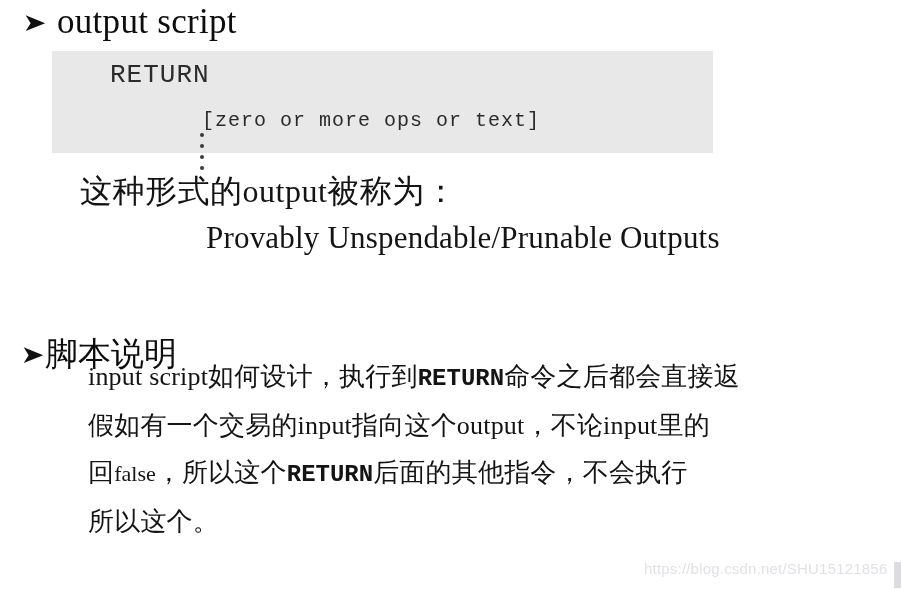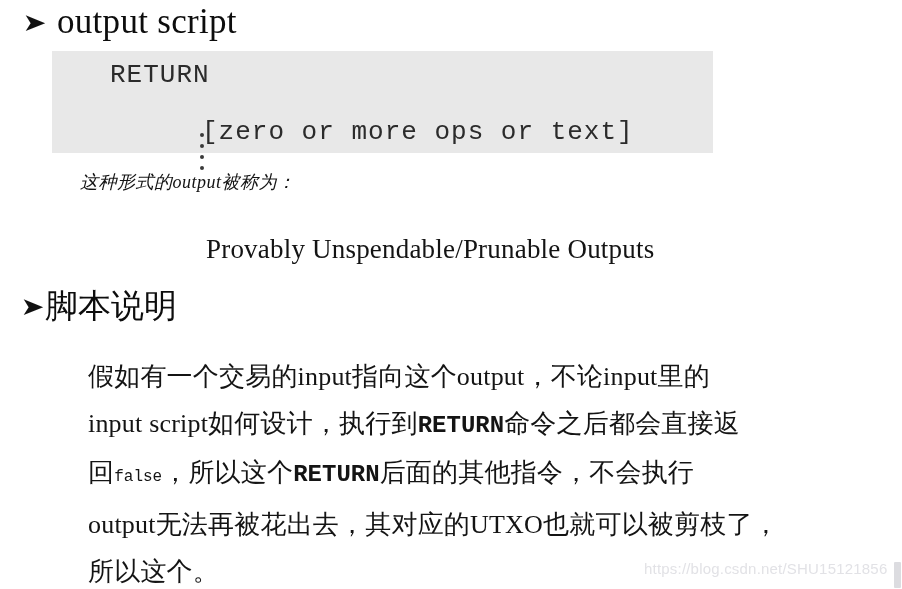--- a/index.html
+++ b/index.html
@@ -60,20 +60,21 @@
   .heading-2 .bullet-arrow {
     font-size: 25px;
     margin-right: 2px;
     position: relative;
     top: -2px;
   }
   .heading-2 .heading-text {
     font-size: 33px;
     font-family: Liberation Serif, serif;
     color: #0d0d0d;
+    margin-top: 48px;
   }
 
   
   .code-block {
     position: absolute;
     left: 52px;
     top: 51px;
     width: 661px;
     height: 102px;
     background: #e8e8e8;
@@ -100,64 +101,63 @@
   .code-ellipsis .dot {
     display: block;
     width: 4px;
     height: 4px;
     border-radius: 50%;
     background: #3a3a3a;
     margin: 0 0 7px 0;
   }
   .code-body {
     left: 150px;
-    top: 66px;
-    font-size: 26px;
+    top: 58px;
+    font-size: 20px;
     letter-spacing: 1px;
   }
 
   
   .cn-line {
     position: absolute;
     font-family: "Liberation Serif", "DejaVu Serif", serif;
     color: #141414;
   }
   .line-called {
     left: 80px;
     top: 170px;
-    font-size: 18px;
+    font-size: 32px;
     letter-spacing: 0.5px;
-    font-style: italic;
   }
   .line-provably {
     left: 206px;
-    top: 234px;
-    font-size: 27px;
+    top: 220px;
+    font-size: 31px;
     letter-spacing: 0.2px;
     color: #141414;
   }
 
   
   .paragraph {
     position: absolute;
     left: 88px;
     top: 353px;
     width: 810px;
   }
   .para-line {
     font-family: "Liberation Serif", "DejaVu Serif", serif;
     font-size: 26px;
     color: #141414;
     line-height: 47px;
     white-space: pre;
     letter-spacing: 0.2px;
   }
   .mono {
-    font-family: Liberation Mono, monospace;
-    font-size: 16px;
+    font-family: Liberation Serif, serif;
+    font-size: 22px;
     letter-spacing: 0;
   }
   .mono-bold {
     font-family: "Liberation Mono", "DejaVu Sans Mono", monospace;
     font-size: 24px;
     font-weight: bold;
     letter-spacing: 0;
   }
 
   
@@ -203,23 +203,22 @@
   <div class="cn-line line-called">这种形式的output被称为：</div>
 
   <div class="cn-line line-provably">Provably Unspendable/Prunable Outputs</div>
 
   <div class="bullet-row heading-2">
     <span class="bullet-arrow">➤</span>
     <span class="heading-text">脚本说明</span>
   </div>
 
   <div class="paragraph" id="paragraph">
+      <div class="para-line"><span>input script如何设计，执行到</span><span class="mono-bold">RETURN</span><span>命令之后都会直接返</span></div>
       <div class="para-line"><span>假如有一个交易的input指向这个output，不论input里的</span></div>
-      <div class="para-line"><span>input script如何设计，执行到</span><span class="mono-bold">RETURN</span><span>命令之后都会直接返</span></div>
       <div class="para-line"><span>回</span><span class="mono">false</span><span>，所以这个</span><span class="mono-bold">RETURN</span><span>后面的其他指令，不会执行</span></div>
-      <div class="para-line"><span>output无法再被花出去，其对应的UTXO也就可以被剪枝了，</span></div>
       <div class="para-line"><span>所以这个。</span></div>
     </div>
 
   <div class="watermark">https://blog.csdn.net/SHU15121856</div>
   <div class="scroll-nub"></div>
 
 </div>
 
 </body></html>

